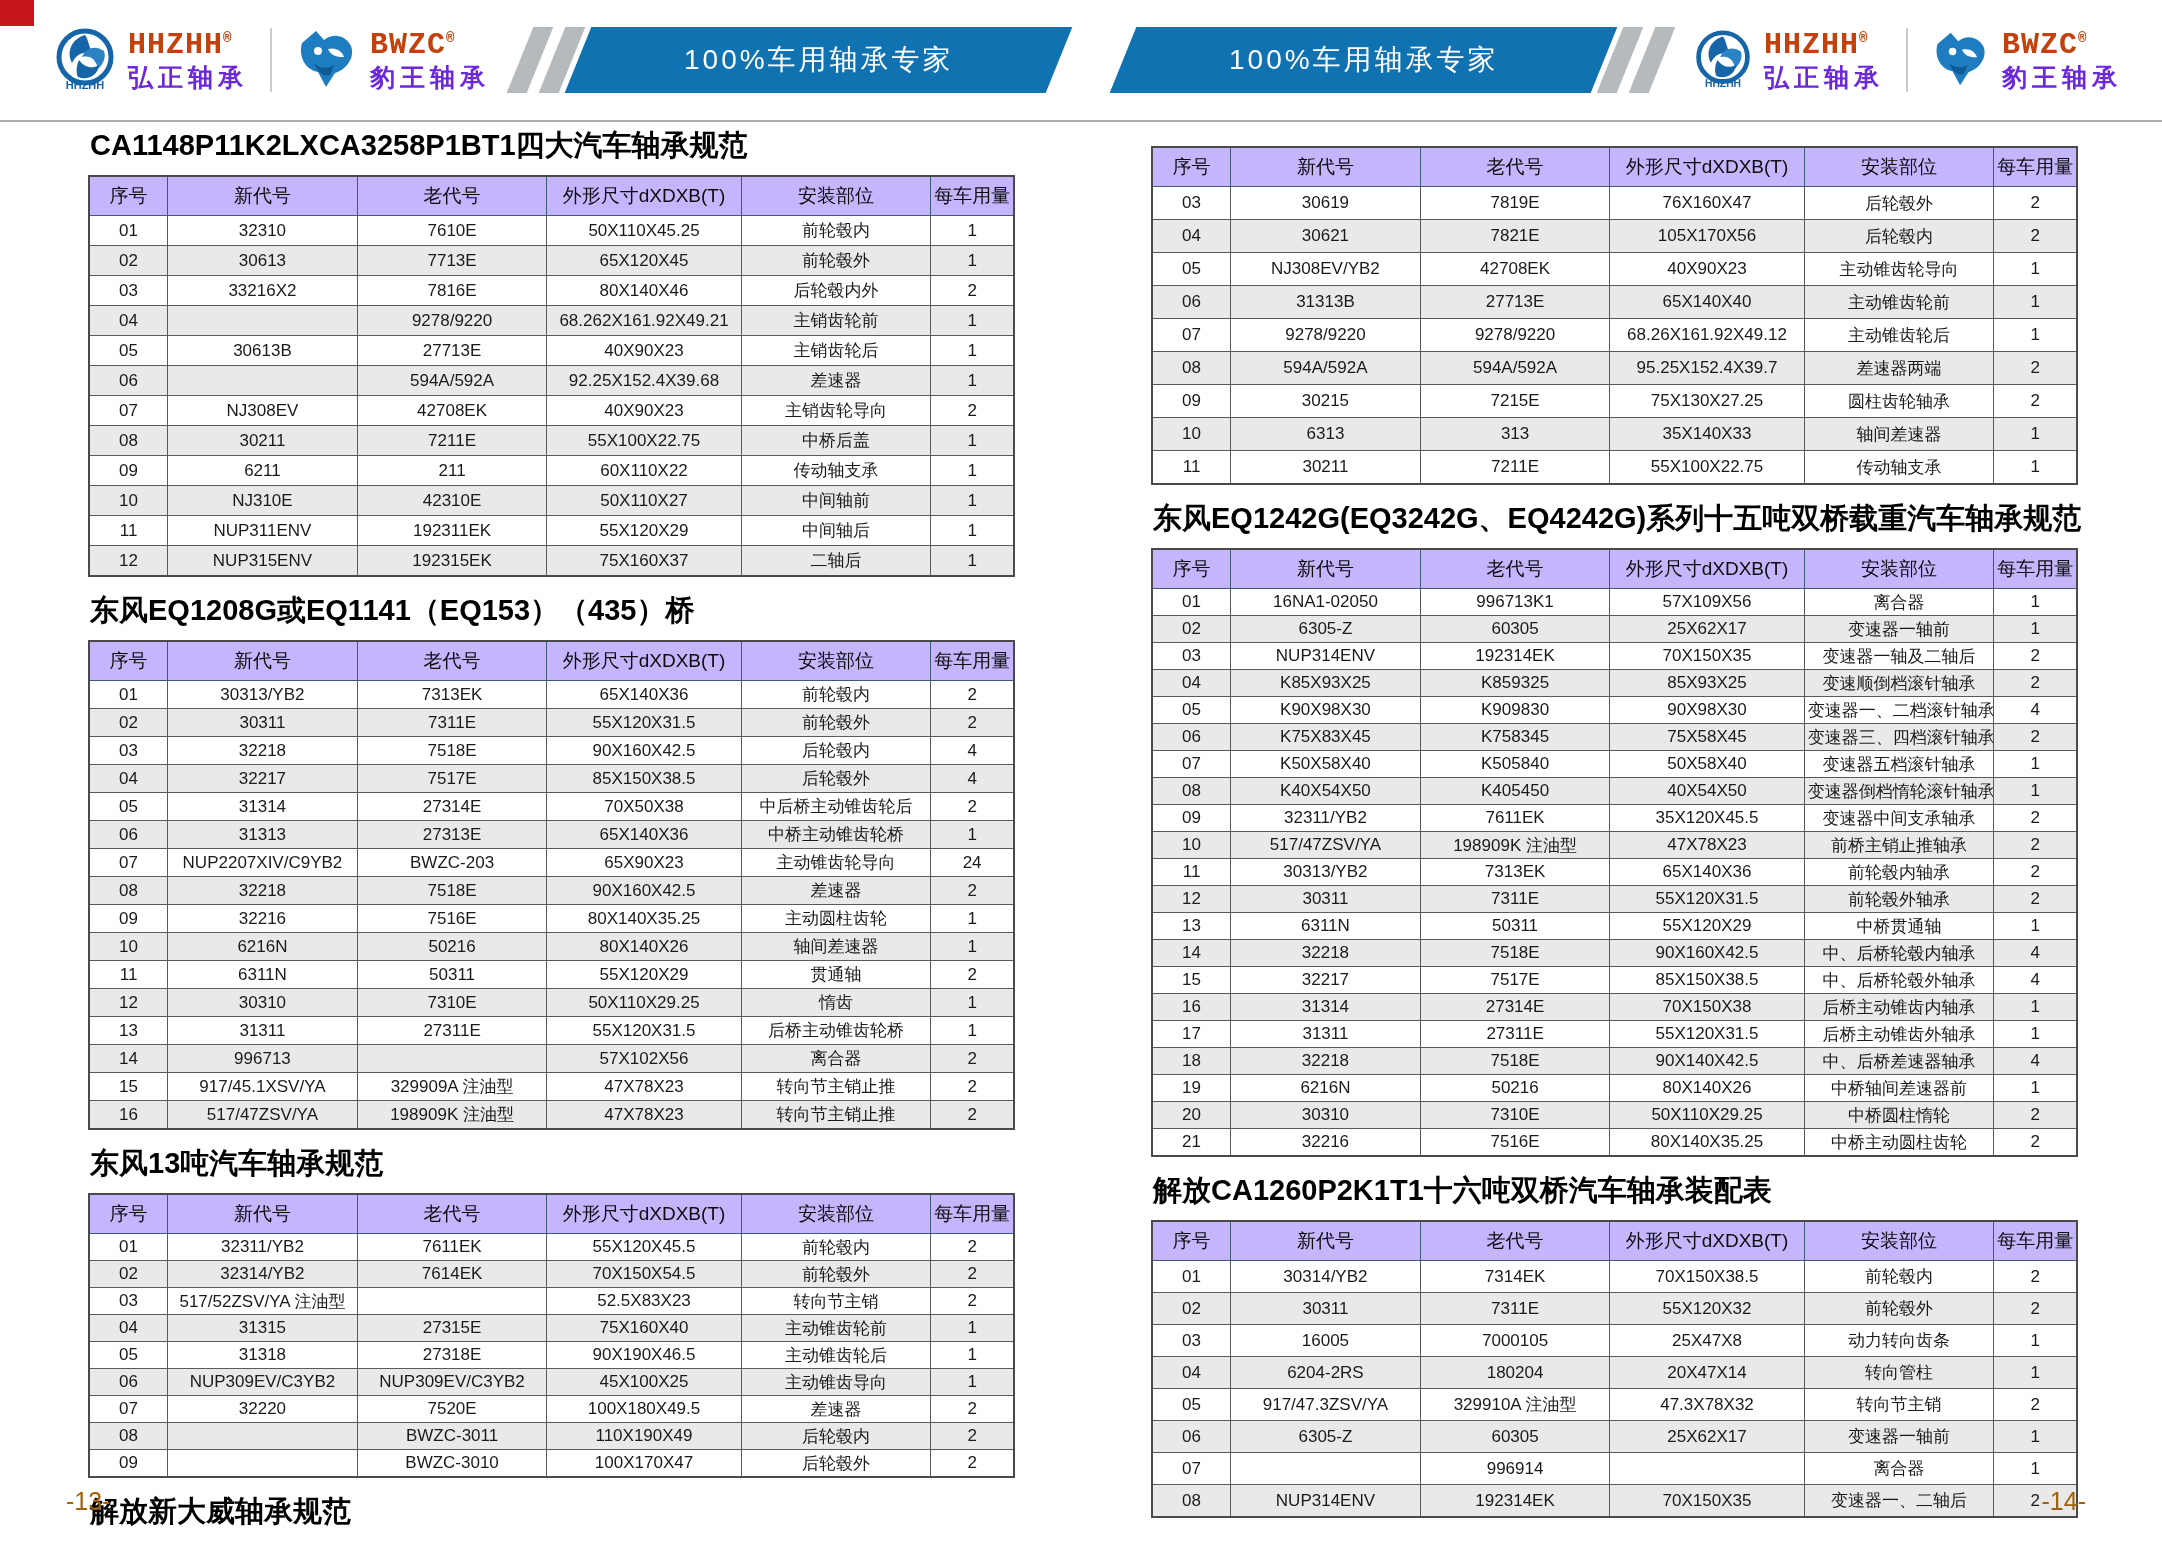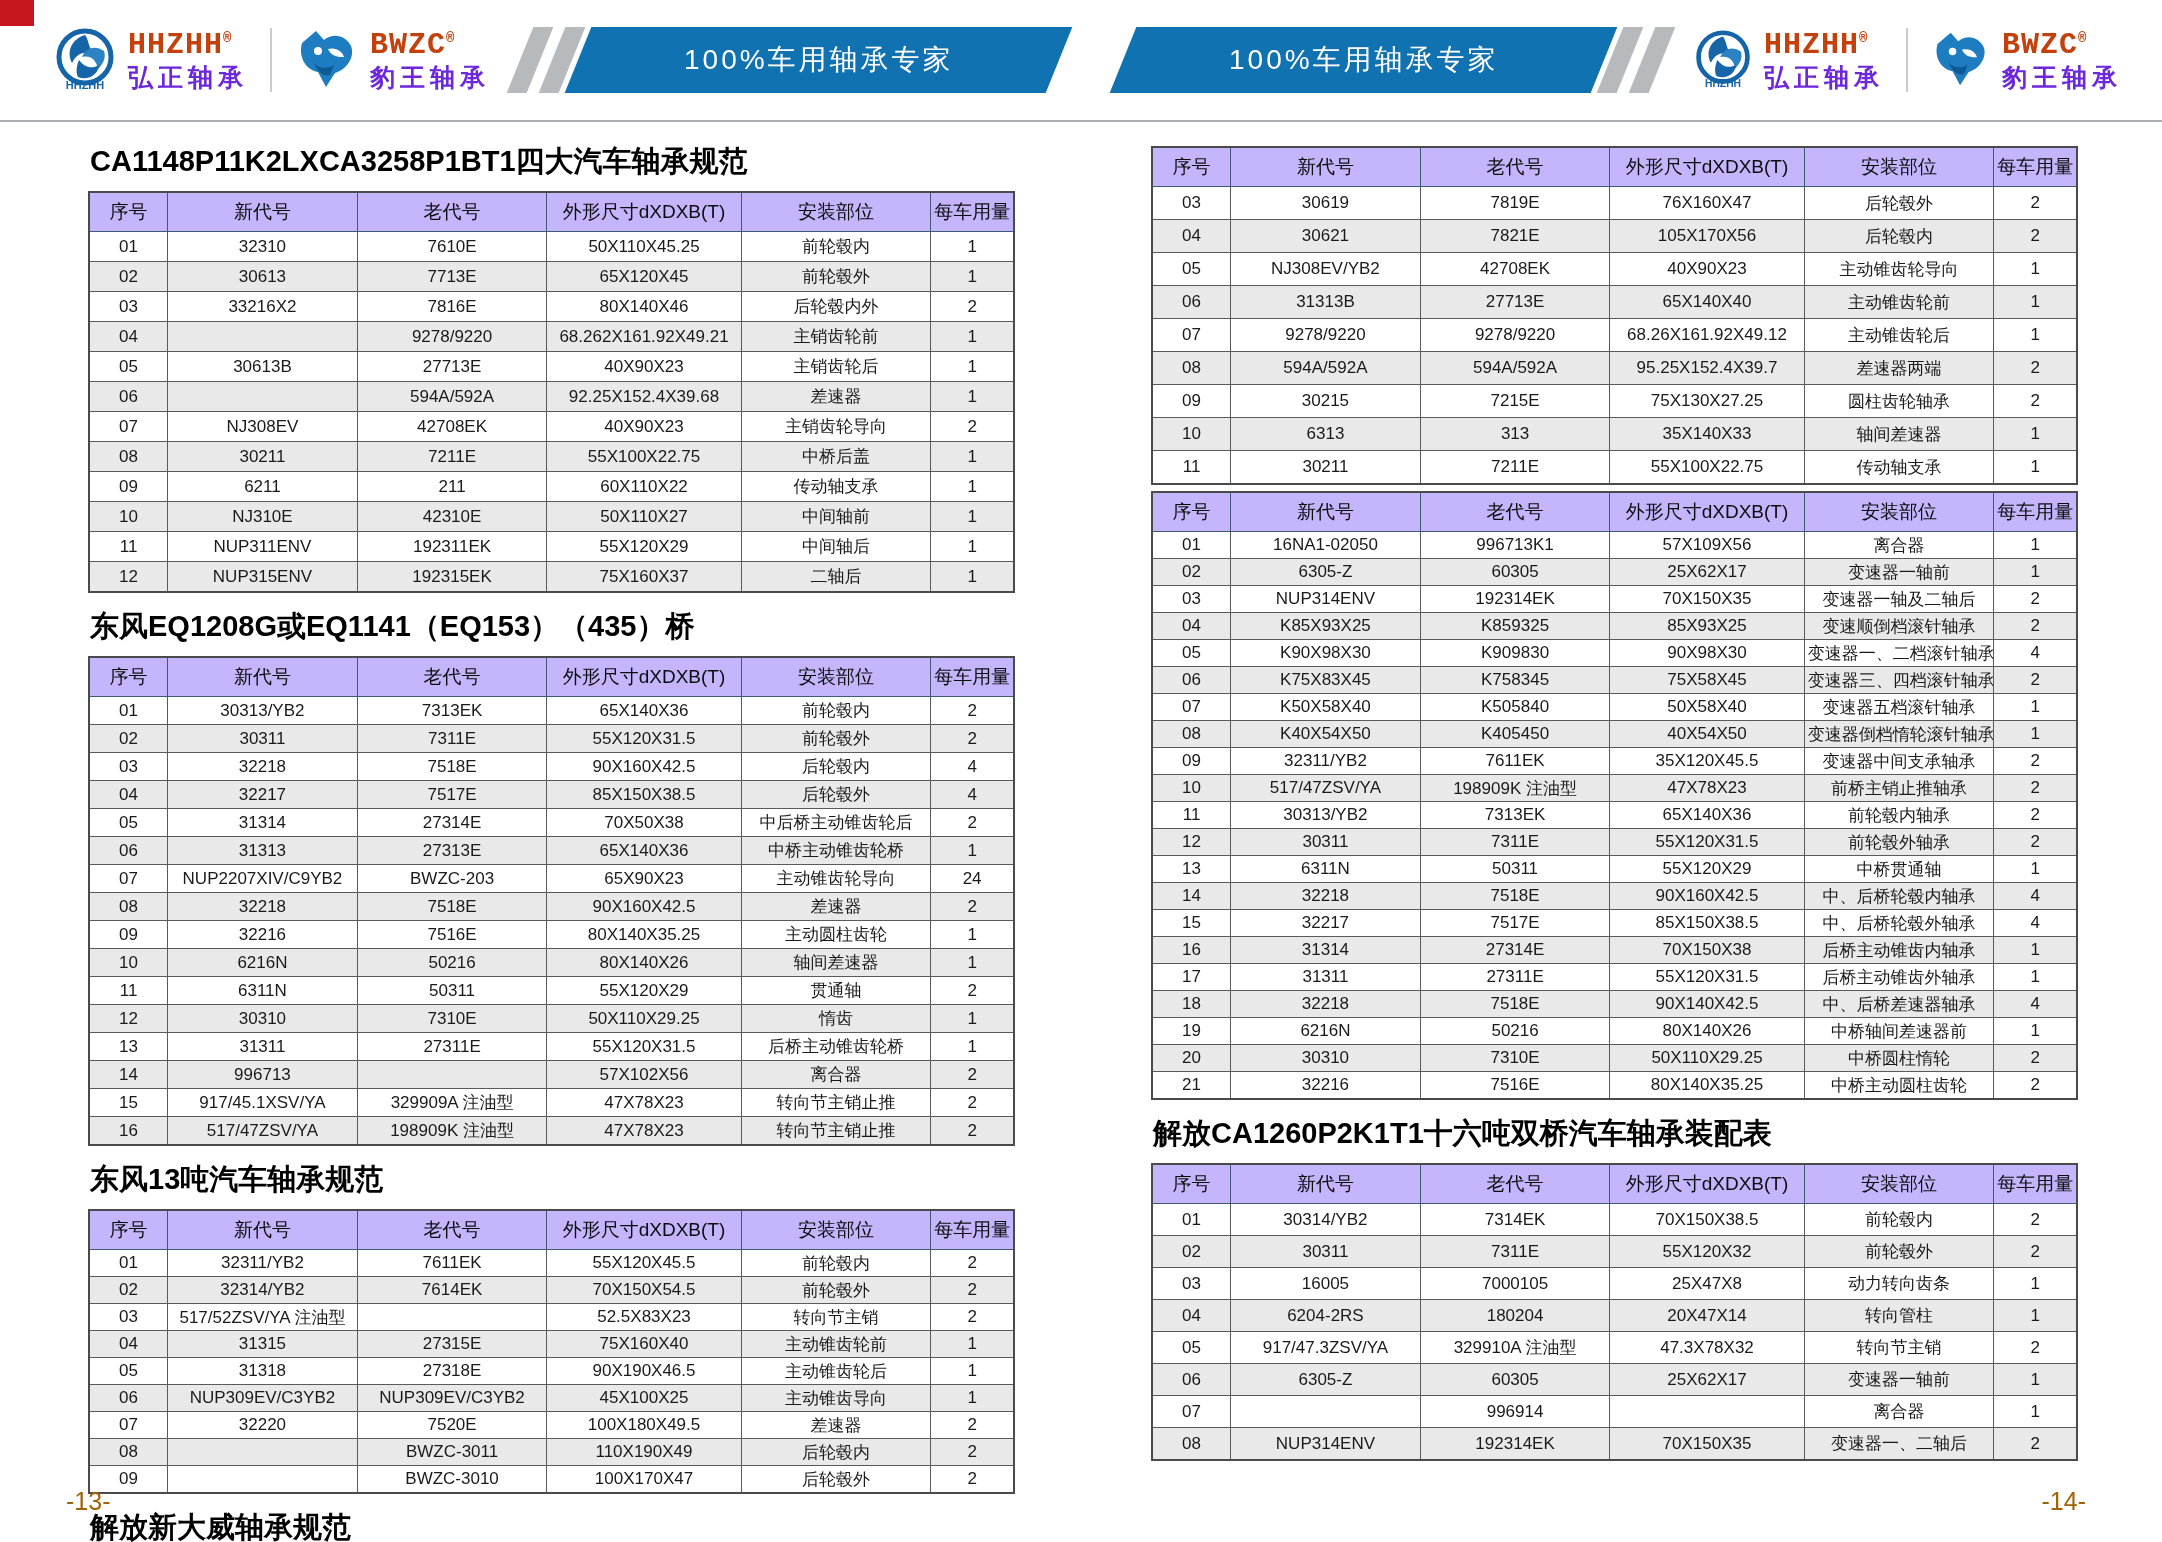--- a/index.html
+++ b/index.html
@@ -19,21 +19,21 @@
   .bandzone{flex:1 1 auto;display:flex;align-items:center;height:66px;margin:0 10px;}
   .slash{width:20px;height:66px;background:#b7babd;transform:skewX(-22deg);margin:0 6px;flex:0 0 auto;}
   .slash.white{background:#fff;}
   .band{flex:1 1 auto;height:66px;background:#1072b0;transform:skewX(-22deg);
         display:flex;align-items:center;justify-content:center;}
   .band span{transform:skewX(22deg);color:#fff;font-size:28px;letter-spacing:3px;white-space:nowrap;}
   
   .cols{display:flex;padding:0 84px 0 88px;gap:136px;align-items:flex-start;box-sizing:border-box;}
   .col{width:927px;flex:0 0 auto;}
   h2.tbl-title{font-size:29px;font-weight:bold;color:#000;margin:14px 0 9px 2px;white-space:nowrap;}
-  .col-left h2.tbl-title:first-child{margin-top:20px;}
+  .col-left h2.tbl-title:first-child{margin-top:4px;}
   
   table{width:100%;border-collapse:collapse;table-layout:fixed;margin:0 0 6px 0;
         border:2px solid #4a4a4a;}
   th{background:#c4b5fd;border:1px solid #3e5a74;font-weight:normal;height:38px;
      font-size:19px;color:#0d0d0d;padding:0;white-space:nowrap;overflow:hidden;}
   td{border:1px solid #5a5a5a;text-align:center;font-size:17px;padding:1px 3px;
      white-space:nowrap;overflow:hidden;color:#1a1a1a;}
   tbody tr:nth-child(even){background:#e9e9e9;}
   .rh27 td{height:27px;} .rh25 td{height:25px;} .rh24 td{height:24px;}
   .rh29 td{height:29px;} .rh30 td{height:30px;}
@@ -583,20 +583,21 @@
               <td>11</td>
               <td>30211</td>
               <td>7211E</td>
               <td>55X100X22.75</td>
               <td>传动轴支承</td>
               <td>1</td>
             </tr>
           </tbody>
         </table>
 
+      <h2 class="tbl-title">东风EQ1242G(EQ3242G、EQ4242G)系列十五吨双桥载重汽车轴承规范</h2>
       <table class="rh24">
           <colgroup>
             <col style="width: 8.5%;">
             <col style="width: 20.5%;">
             <col style="width: 20.5%;">
             <col style="width: 21%;">
             <col style="width: 20.5%;">
             <col style="width: 9%;">
           </colgroup>
           <thead>

